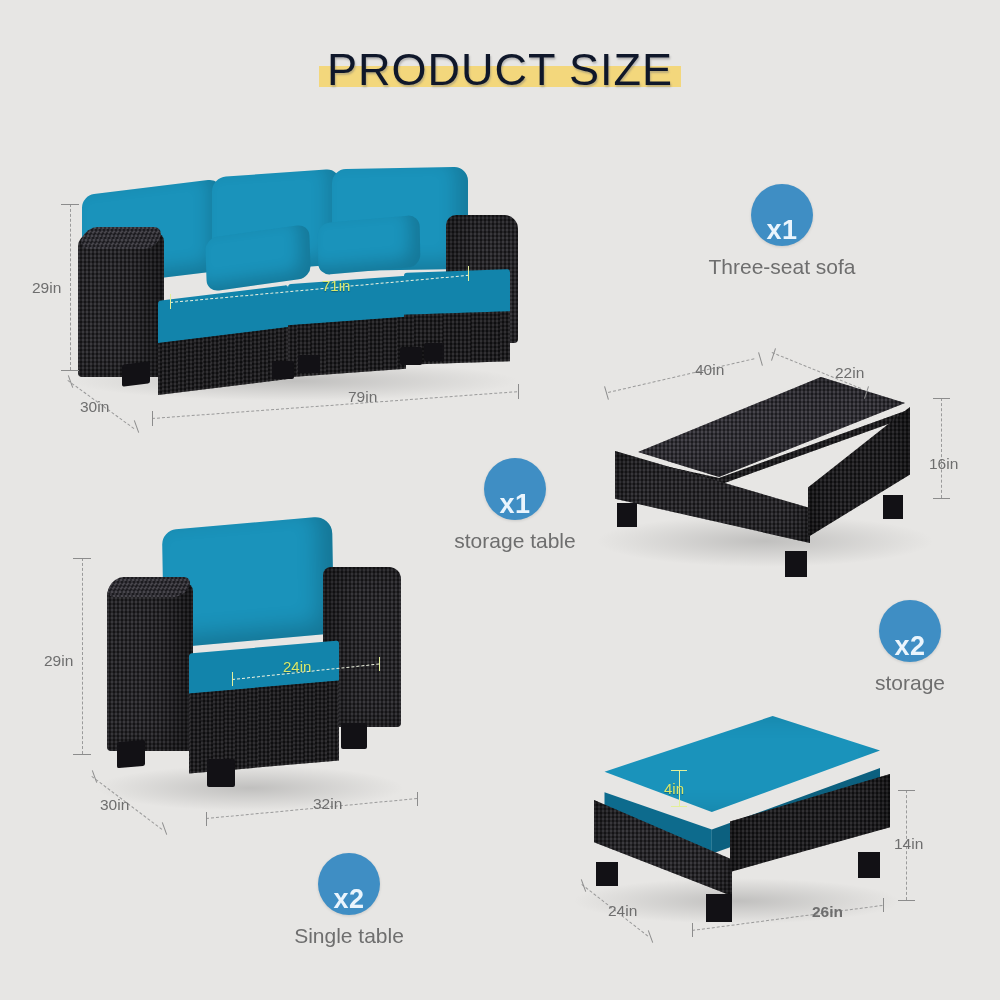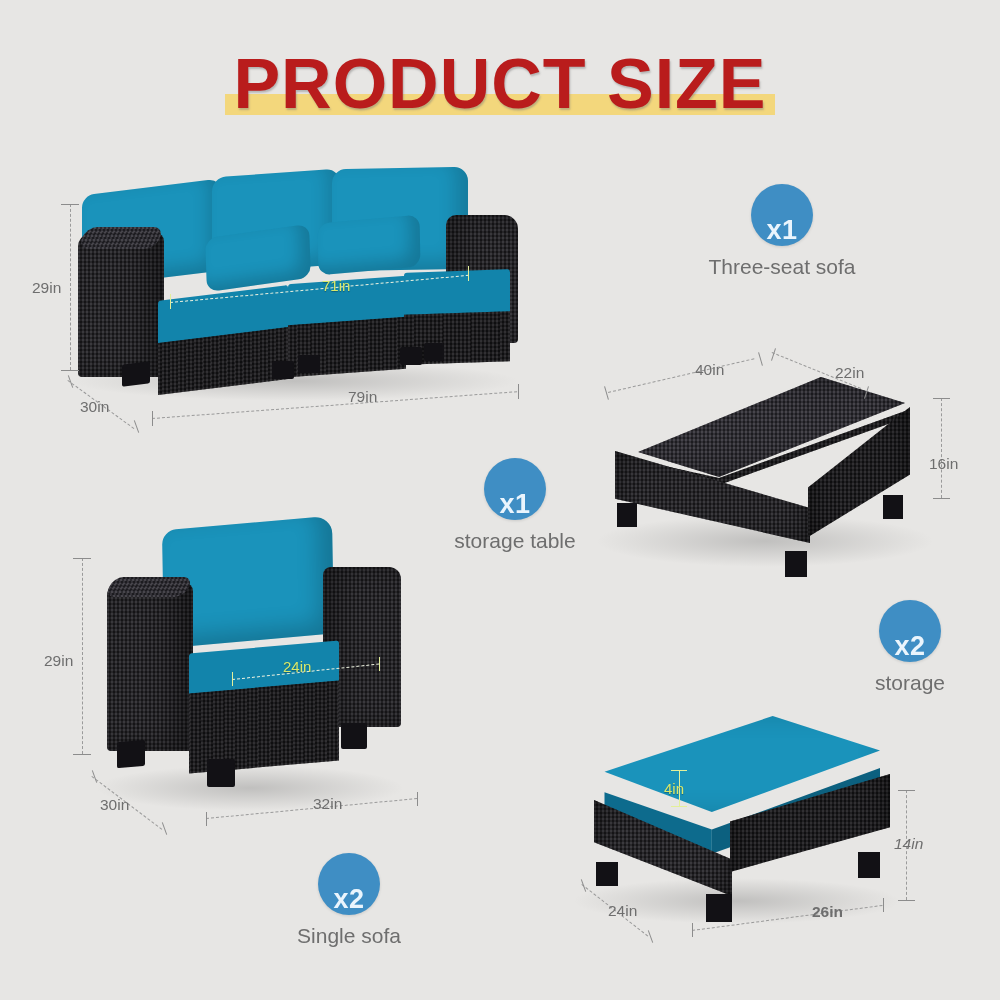--- a/index.html
+++ b/index.html
@@ -21,23 +21,23 @@
   }
   .title-inner { position: relative; display: inline-block; }
   .title-hl {
     position: absolute; left: -8px; right: -8px;
     bottom: 9px; height: 21px;
     background: #f3d77c;
     z-index: 0;
   }
   .title-text {
     position: relative; z-index: 1;
-    font-size: 70px; font-weight: bold;
+    font-size: 45px; font-weight: normal;
     letter-spacing: 1px;
-    color: #b91c1c;
+    color: #0f172a;
     text-shadow: 1px 2px 2px rgba(120,120,120,.45);
     font-family: "Liberation Sans", sans-serif;
   }
 
   
   .badge-group { position: absolute; text-align: center; }
   .badge-circle {
     width: 62px; height: 62px; border-radius: 50%;
     background: #3f8ec4;
     margin: 0 auto;
@@ -256,21 +256,21 @@
 
   <div class="gl h" style="left:206px; top:818px; width:212px; transform: rotate(-5.4deg); transform-origin: 0 0;"></div>
   <div class="gl tick-v" style="left:206px; top:812px; height:14px;"></div>
   <div class="gl tick-v" style="left:417px; top:792px; height:14px;"></div>
   <div class="dim" style="left:313px; top:795px;">32in</div>
 
   <div class="badge-group" style="left:246px; top:853px; width:206px;">
     <div class="badge-circle">
       <span>x2</span>
     </div>
-    <div class="badge-label">Single sofa</div>
+    <div class="badge-label">Single table</div>
   </div>
 
   <div class="fur" style="left:572px; top:700px; width:340px; height:230px;">
 
     <div class="shadow-el" style="left:0px; top:178px; width:330px; height:46px;"></div>
 
     <div class="cush lt" style="left:18px; top:16px; width:290px; height:96px;
                 clip-path: polygon(5% 58%, 63% 0%, 100% 36%, 42% 100%);
                 box-shadow: inset 0 0 24px rgba(0,0,0,.14);"></div>
 
@@ -294,21 +294,21 @@
   </div>
 
   <div class="gl" style="left:679px; top:770px; width:0; height:36px; border-left:1.6px solid #e3ef9a;"></div>
   <div class="gl" style="left:671px; top:770px; width:16px; border-top:1.6px solid #e3ef9a;"></div>
   <div class="gl" style="left:671px; top:806px; width:16px; border-top:1.6px solid #e3ef9a;"></div>
   <div class="dim inner" style="left:664px; top:780px;">4in</div>
 
   <div class="gl v" style="left:906px; top:790px; height:110px;"></div>
   <div class="gl tick-h" style="left:898px; top:790px; width:17px;"></div>
   <div class="gl tick-h" style="left:898px; top:900px; width:17px;"></div>
-  <div class="dim" style="left:894px; top:835px;font-style:italic;">14in</div>
+  <div class="dim" style="left:894px; top:835px;">14in</div>
 
   <div class="gl diag" style="left:582px; top:884px; width:84px; transform: rotate(38deg);"></div>
   <div class="gl tick-v" style="left:583px; top:879px; height:13px; transform: rotate(-20deg);"></div>
   <div class="gl tick-v" style="left:650px; top:930px; height:13px; transform: rotate(-20deg);"></div>
   <div class="dim" style="left:608px; top:902px;">24in</div>
 
   <div class="gl h" style="left:692px; top:930px; width:192px; transform: rotate(-7.5deg); transform-origin: 0 0;"></div>
   <div class="gl tick-v" style="left:692px; top:923px; height:14px;"></div>
   <div class="gl tick-v" style="left:883px; top:898px; height:14px;"></div>
   <div class="dim" style="left:812px; top:903px;font-weight:bold;">26in</div>

